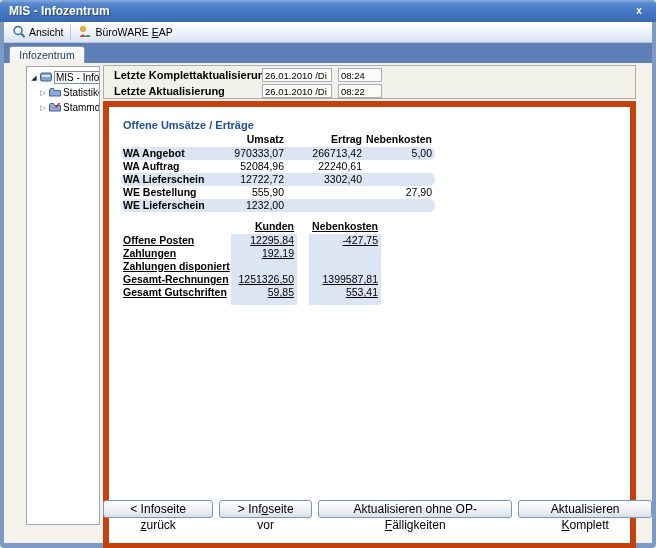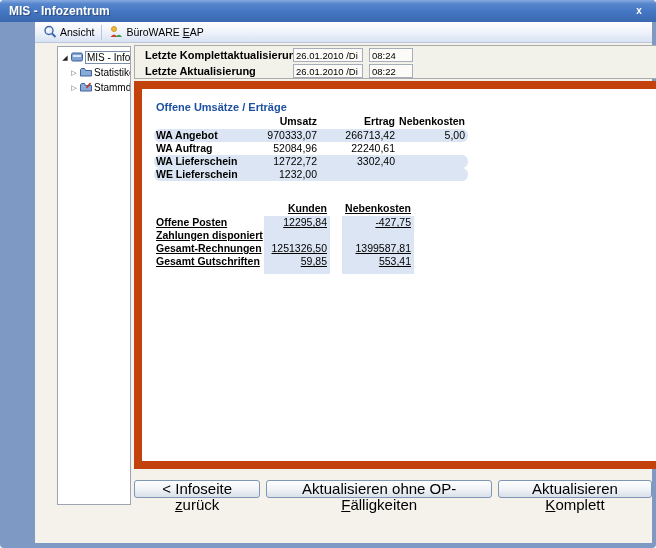--- a/index.html
+++ b/index.html
@@ -12,21 +12,21 @@
   .titlebar { position:absolute; top:0; left:0; right:0; height:22px;
     background:linear-gradient(180deg,#86AADF 0%,#5585CC 18%,#4376C2 55%,#3A68AF 100%);
     border-radius:4px 4px 0 0; }
   .titlebar-text { position:absolute; left:9px; top:4px; font-size:12px; font-weight:bold; color:#fff;
     text-shadow:1px 1px 1px rgba(0,0,0,0.35); }
   .close-btn { position:absolute; right:9px; top:3px; width:16px; height:15px; text-align:center;
     color:#fff; font-size:10px; font-weight:bold; line-height:15px; cursor:default; }
 
   
   .app { position:absolute; top:22px; left:4px; right:4px; bottom:5px; background:#0f766e;
-    display:flex; flex-direction:column;margin-left:31px; }
+    display:flex; flex-direction:column; }
 
   
   .toolbar { height:21px; background:linear-gradient(180deg,#FEFEFE 0%,#EDF2FA 55%,#D8E2F3 100%);
     border-bottom:1px solid #B9C6DC; display:flex; align-items:center; padding-left:3px; }
   .tool-button { display:flex; align-items:center; gap:3px; height:17px; padding:0 5px; font-size:10.5px; }
   .tool-sep { width:1px; height:15px; background:#B9C6DC; margin:0 2px; }
 
   
   .tabstrip { height:20px; background:#5E80B6; position:relative; }
   .tab-active { position:absolute; left:5px; bottom:0; height:17px; min-width:76px; padding:0 8px;
@@ -52,41 +52,41 @@
   .statusbox { position:absolute; left:99px; top:2px; width:533px; height:34px;
     background:#F2F1EA; border:1px solid #ABABAB; }
   .status-row { position:absolute; left:0; right:0; height:14px; }
   .status-label { position:absolute; left:10px; top:1px; font-weight:bold; font-size:11px; }
   .status-field { position:absolute; top:0; height:14px; border:1px solid #A5AEB9; background:#FCFBF7;
     font-family:"Liberation Sans", sans-serif; font-size:9.5px; padding:0 2px; color:#000; }
   .status-date { left:158px; width:70px; }
   .status-time { left:234px; width:44px; }
 
   
-  .panel { position:absolute; left:99px; top:38px; width:533px; height:388px;
-    background:#fff; border:8px solid #c2410c; }
+  .panel { position:absolute; left:99px; top:38px; width:533px; height:448px;
+    background:#fff; border:6px solid #c2410c; }
   .report-title { position:absolute; left:14px; top:12px; color:#1D50A2; font-weight:bold; font-size:11px; }
 
   .t1 { position:absolute; left:12px; top:25px; width:314px; }
   .t1-row { display:grid; grid-template-columns:84px 82px 78px 70px; height:13px; line-height:13px; }
   .t1-head { height:15px; line-height:15px; }
   .t2 { position:absolute; left:12px; top:112px; width:314px;text-decoration:underline; }
   .t2-row { display:grid; grid-template-columns:110px 66px 12px 72px; height:13px; line-height:13px; }
   .t2-head { height:15px; line-height:15px; }
   .cell { overflow:hidden; white-space:nowrap; font-size:10.5px; }
   .cell.lbl { font-weight:bold; padding-left:2px; }
   .cell.num { text-align:right; padding-right:3px; }
   .cell.hdr { font-weight:bold; }
   .shade { background:#DBE5F3;border-radius:6px; }
   .blk { background:#DBE5F3; }
   .padrow { height:6px; }
 
   
   .footer { position:absolute; left:99px; top:437px; display:flex; gap:6px; }
-  .xp-button { height:18px; padding:0 10px; font-size:15px; line-height:16px;
+  .xp-button { height:18px; padding:0 10px; font-size:12px; line-height:16px;
     background:linear-gradient(180deg,#FEFEFE 0%,#EFF2F6 55%,#D9E0EA 100%);
     border:1px solid #7F97B4; border-radius:3px; color:#000; font-family:"Liberation Sans", sans-serif; }
   .u { text-decoration:underline; }
 </style>
 </head>
 <body>
 
 <div class="window">
 
   <div class="titlebar">
@@ -113,20 +113,23 @@
           <svg width="14" height="13" viewBox="0 0 14 13">
               <circle cx="5" cy="4" r="2.6" fill="#F2B431" stroke="#B57F10" stroke-width="0.6"></circle>
               <path d="M1.5 12 Q5 7 8.5 12 Z" fill="#D23B2F"></path>
               <path d="M6.5 12 Q10 7.5 13 12 Z" fill="#3E9E42"></path>
             </svg>
         </span>
         <span><span>BüroWARE </span><span class="u">E</span><span>AP</span></span>
       </div>
     </div>
 
+    <div class="tabstrip">
+      <div class="tab-active">Infozentrum</div>
+    </div>
 
     <div class="content">
 
       <div class="tree">
         <div class="tree-row">
           <span class="expander">◢</span>
           <span class="tree-icon">
             <svg width="12" height="10" viewBox="0 0 12 10">
                 <rect x="0.5" y="1" width="11" height="8" rx="1.5" fill="#7FA3D4" stroke="#41619A" stroke-width="1"></rect>
                 <rect x="2" y="3" width="8" height="2" fill="#D9E6F7"></rect>
@@ -189,20 +192,26 @@
             <div class="cell num">52084,96</div>
             <div class="cell num">22240,61</div>
             <div class="cell num"></div>
           </div>
           <div class="t1-row shade">
             <div class="cell lbl">WA Lieferschein</div>
             <div class="cell num">12722,72</div>
             <div class="cell num">3302,40</div>
             <div class="cell num"></div>
           </div>
+          <div class="t1-row">
+            <div class="cell lbl">WE Bestellung</div>
+            <div class="cell num">555,90</div>
+            <div class="cell num"></div>
+            <div class="cell num">27,90</div>
+          </div>
           <div class="t1-row shade">
             <div class="cell lbl">WE Lieferschein</div>
             <div class="cell num">1232,00</div>
             <div class="cell num"></div>
             <div class="cell num"></div>
           </div>
         </div>
 
         <div class="t2">
           <div class="t2-row t2-head">
@@ -211,20 +220,26 @@
             <div class="cell"></div>
             <div class="cell num hdr">Nebenkosten</div>
           </div>
           <div class="t2-row">
             <div class="cell lbl">Offene Posten</div>
             <div class="cell num blk">12295,84</div>
             <div class="cell"></div>
             <div class="cell num blk">-427,75</div>
           </div>
           <div class="t2-row">
+            <div class="cell lbl">Zahlungen</div>
+            <div class="cell num blk">192,19</div>
+            <div class="cell"></div>
+            <div class="cell num blk"></div>
+          </div>
+          <div class="t2-row">
             <div class="cell lbl">Zahlungen disponiert</div>
             <div class="cell num blk"></div>
             <div class="cell"></div>
             <div class="cell num blk"></div>
           </div>
           <div class="t2-row">
             <div class="cell lbl">Gesamt-Rechnungen</div>
             <div class="cell num blk">1251326,50</div>
             <div class="cell"></div>
             <div class="cell num blk">1399587,81</div>
@@ -239,19 +254,20 @@
             <div class="cell"></div>
             <div class="cell blk"></div>
             <div class="cell"></div>
             <div class="cell blk"></div>
           </div>
         </div>
       </div>
 
       <div class="footer">
         <button class="xp-button"><span>&lt; Infoseite </span><span class="u">z</span><span>urück</span></button>
+        <button class="xp-button"><span>&gt; Inf</span><span class="u">o</span><span>seite vor</span></button>
         <button class="xp-button"><span>Aktualisieren ohne OP-</span><span class="u">F</span><span>älligkeiten</span></button>
         <button class="xp-button"><span>Aktualisieren </span><span class="u">K</span><span>omplett</span></button>
       </div>
 
     </div>
   </div>
 </div>
 
 </body></html>

